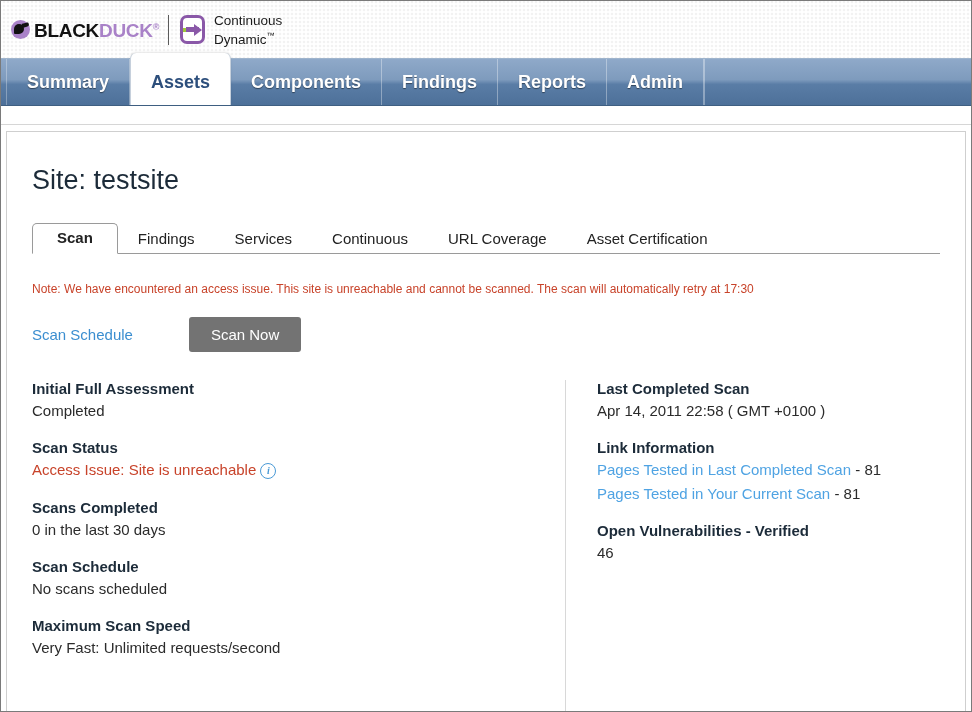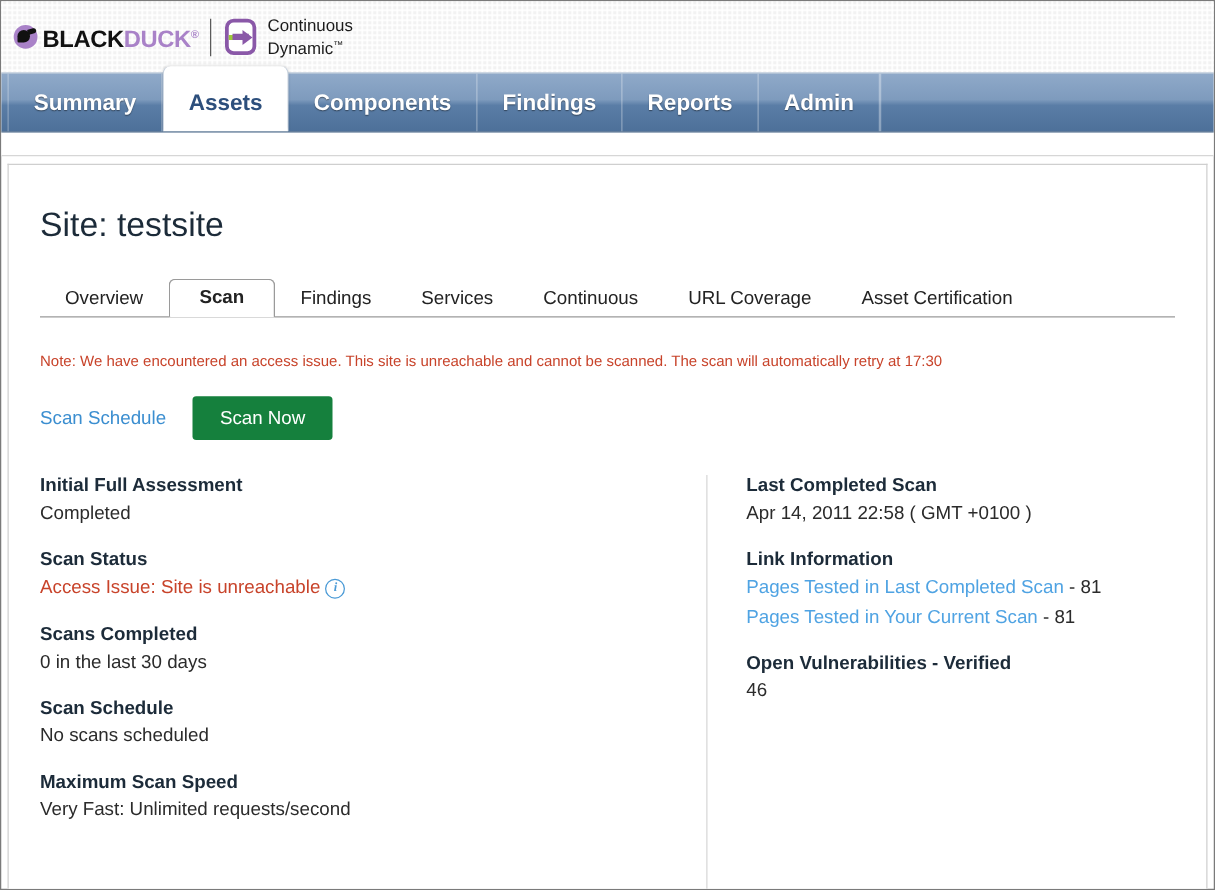--- a/index.html
+++ b/index.html
@@ -249,28 +249,29 @@
     margin: 21px 0 0 25px;
   }
   .link-scan-schedule {
     font-size: 15px;
     color: #3b8ed0;
     text-decoration: none;
     cursor: pointer;
     margin-right: 21px;
   }
   .btn-scan-now {
-    background: #15803d;
+    background: #737373;
     color: #ffffff;
     font-size: 15px;
     border: none;
     border-radius: 3px;
     padding: 9px 22px;
     cursor: pointer;
     font-family: "Liberation Sans", sans-serif;
+    margin-left: 35px;
   }
 
   
   .columns {
     display: flex;
     margin-top: 28px;
     position: relative;
   }
   .col-left {
     width: 558px;
@@ -364,21 +365,20 @@
     <div class="nav-tab">Admin</div>
     <div class="nav-filler"></div>
   </div>
   <div class="nav-underline"></div>
 
   <div class="content-card">
 
     <h1 class="page-title">Site: testsite</h1>
 
     <div class="subtabs">
-      <div class="subtab">Overview</div>
       <div class="subtab active">Scan</div>
       <div class="subtab">Findings</div>
       <div class="subtab">Services</div>
       <div class="subtab">Continuous</div>
       <div class="subtab">URL Coverage</div>
       <div class="subtab">Asset Certification</div>
     </div>
 
     <div class="note">Note: We have encountered an access issue. This site is unreachable and cannot be scanned. The scan will automatically retry at 17:30</div>
 

